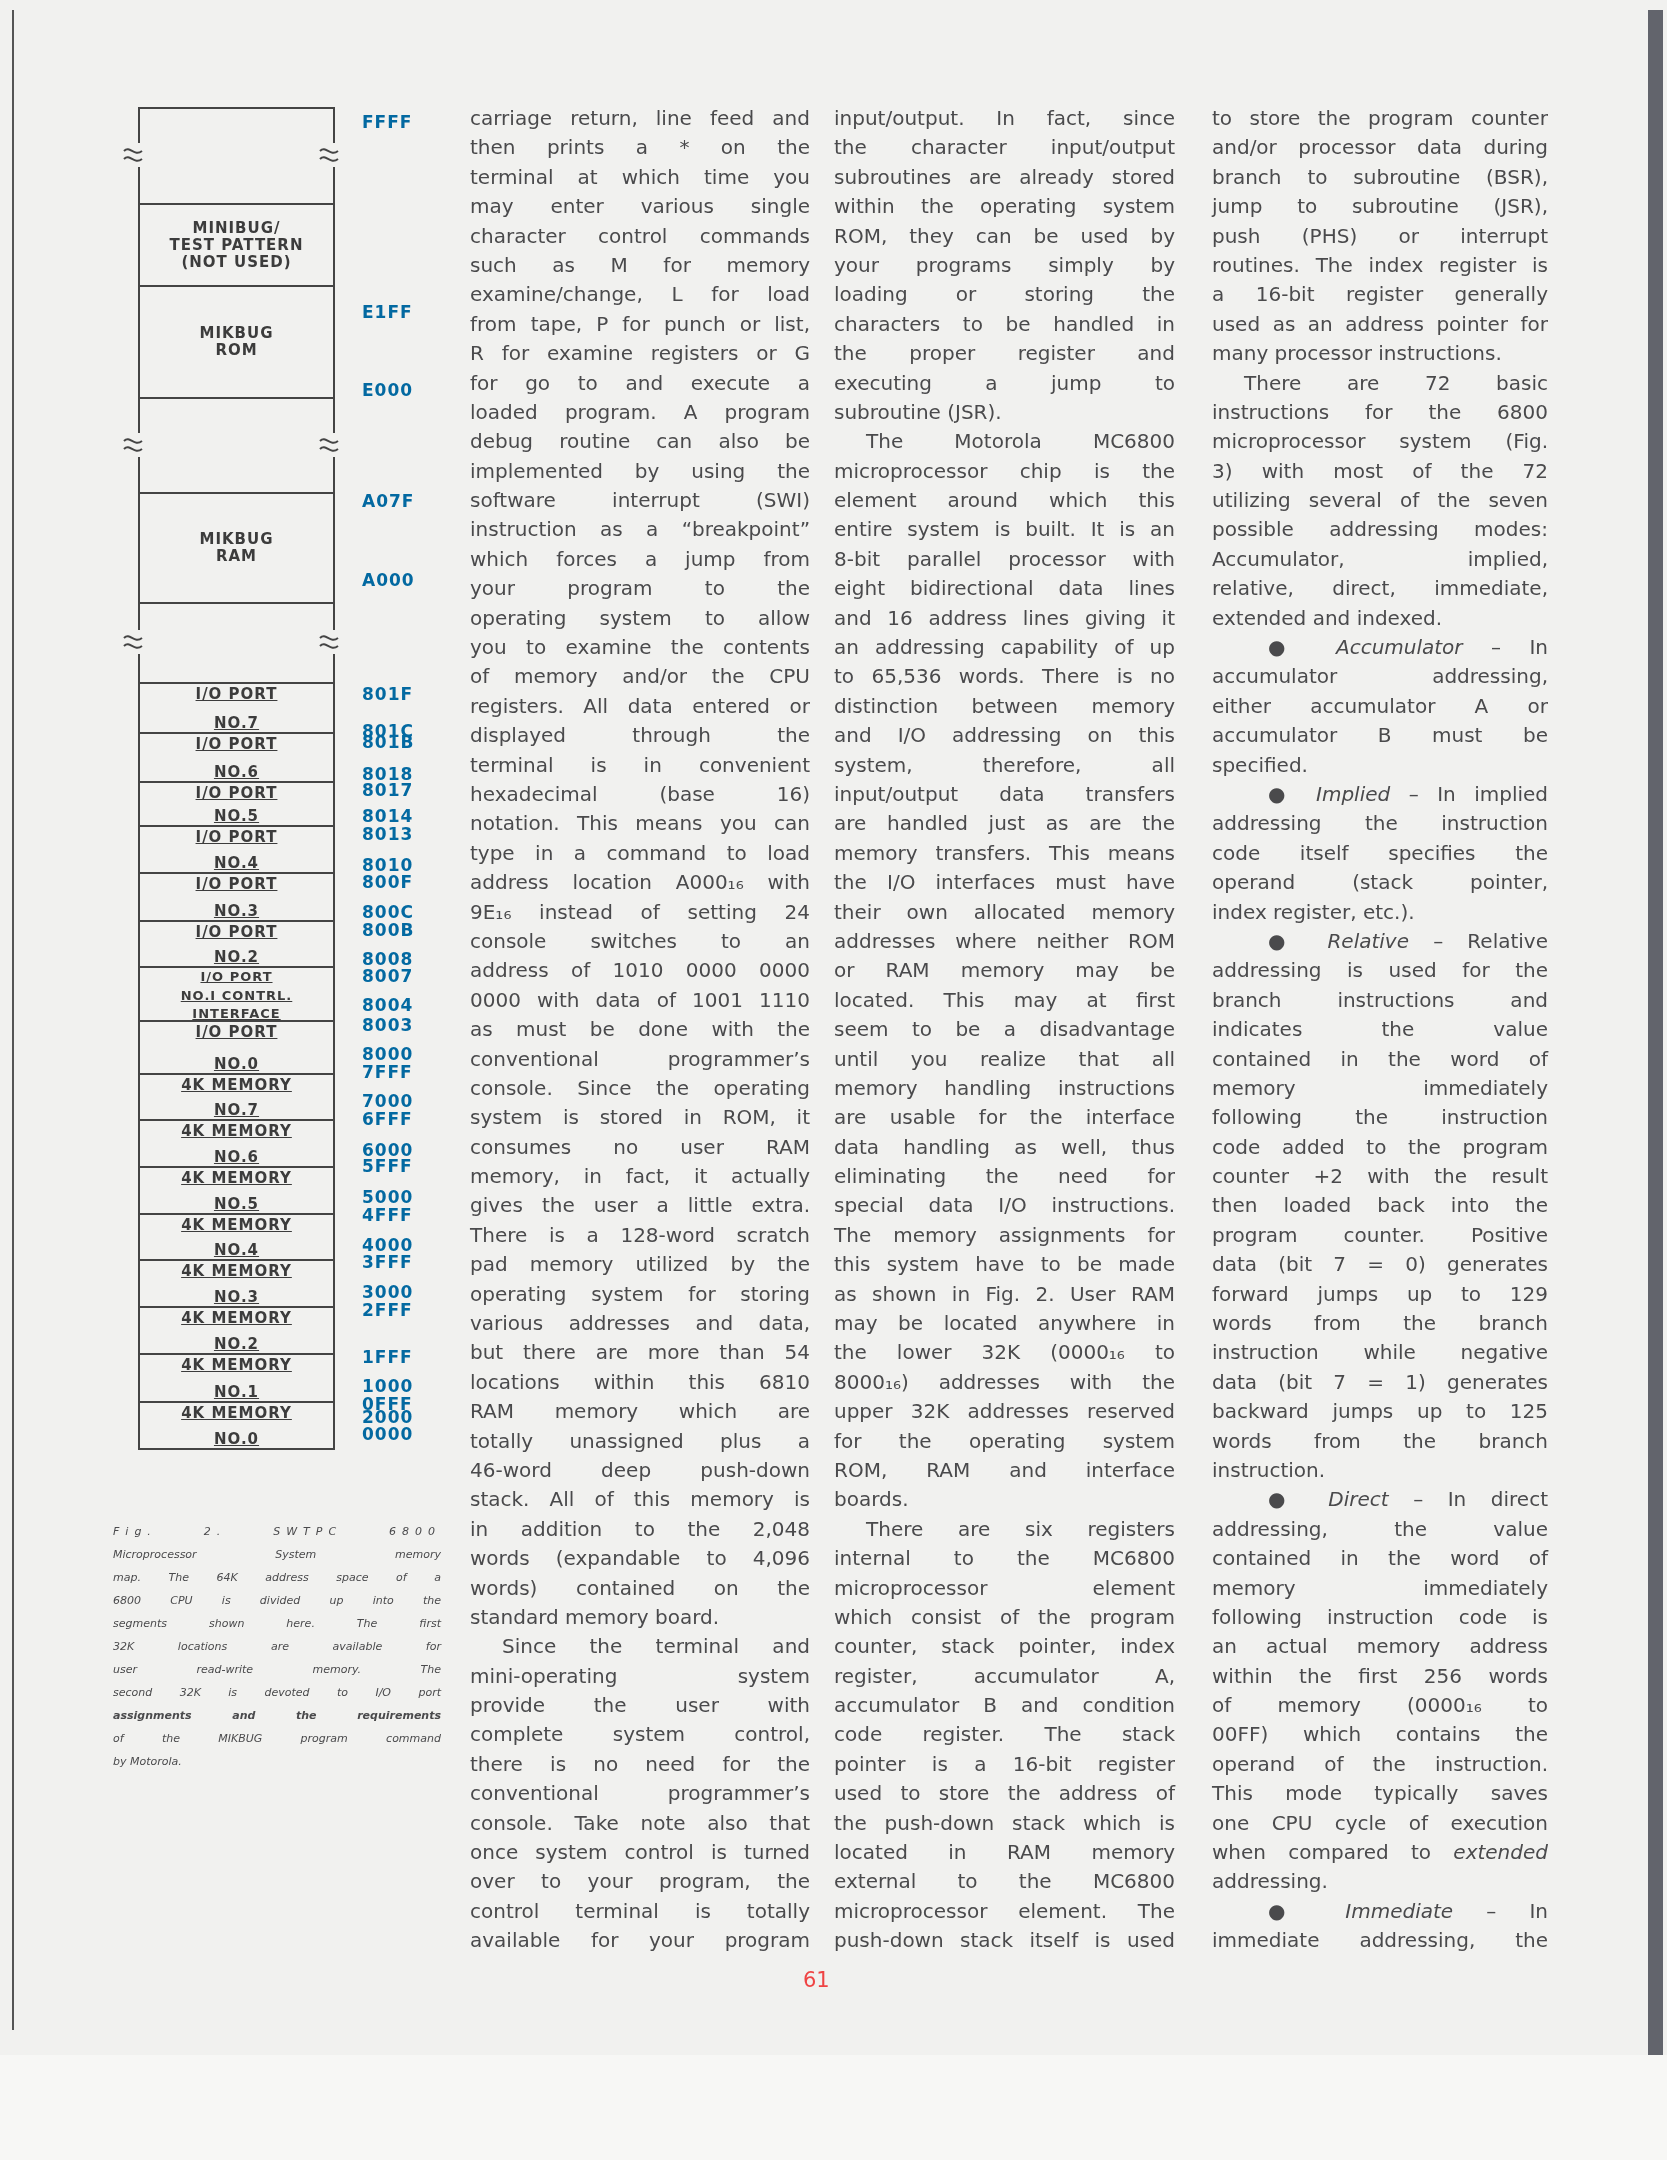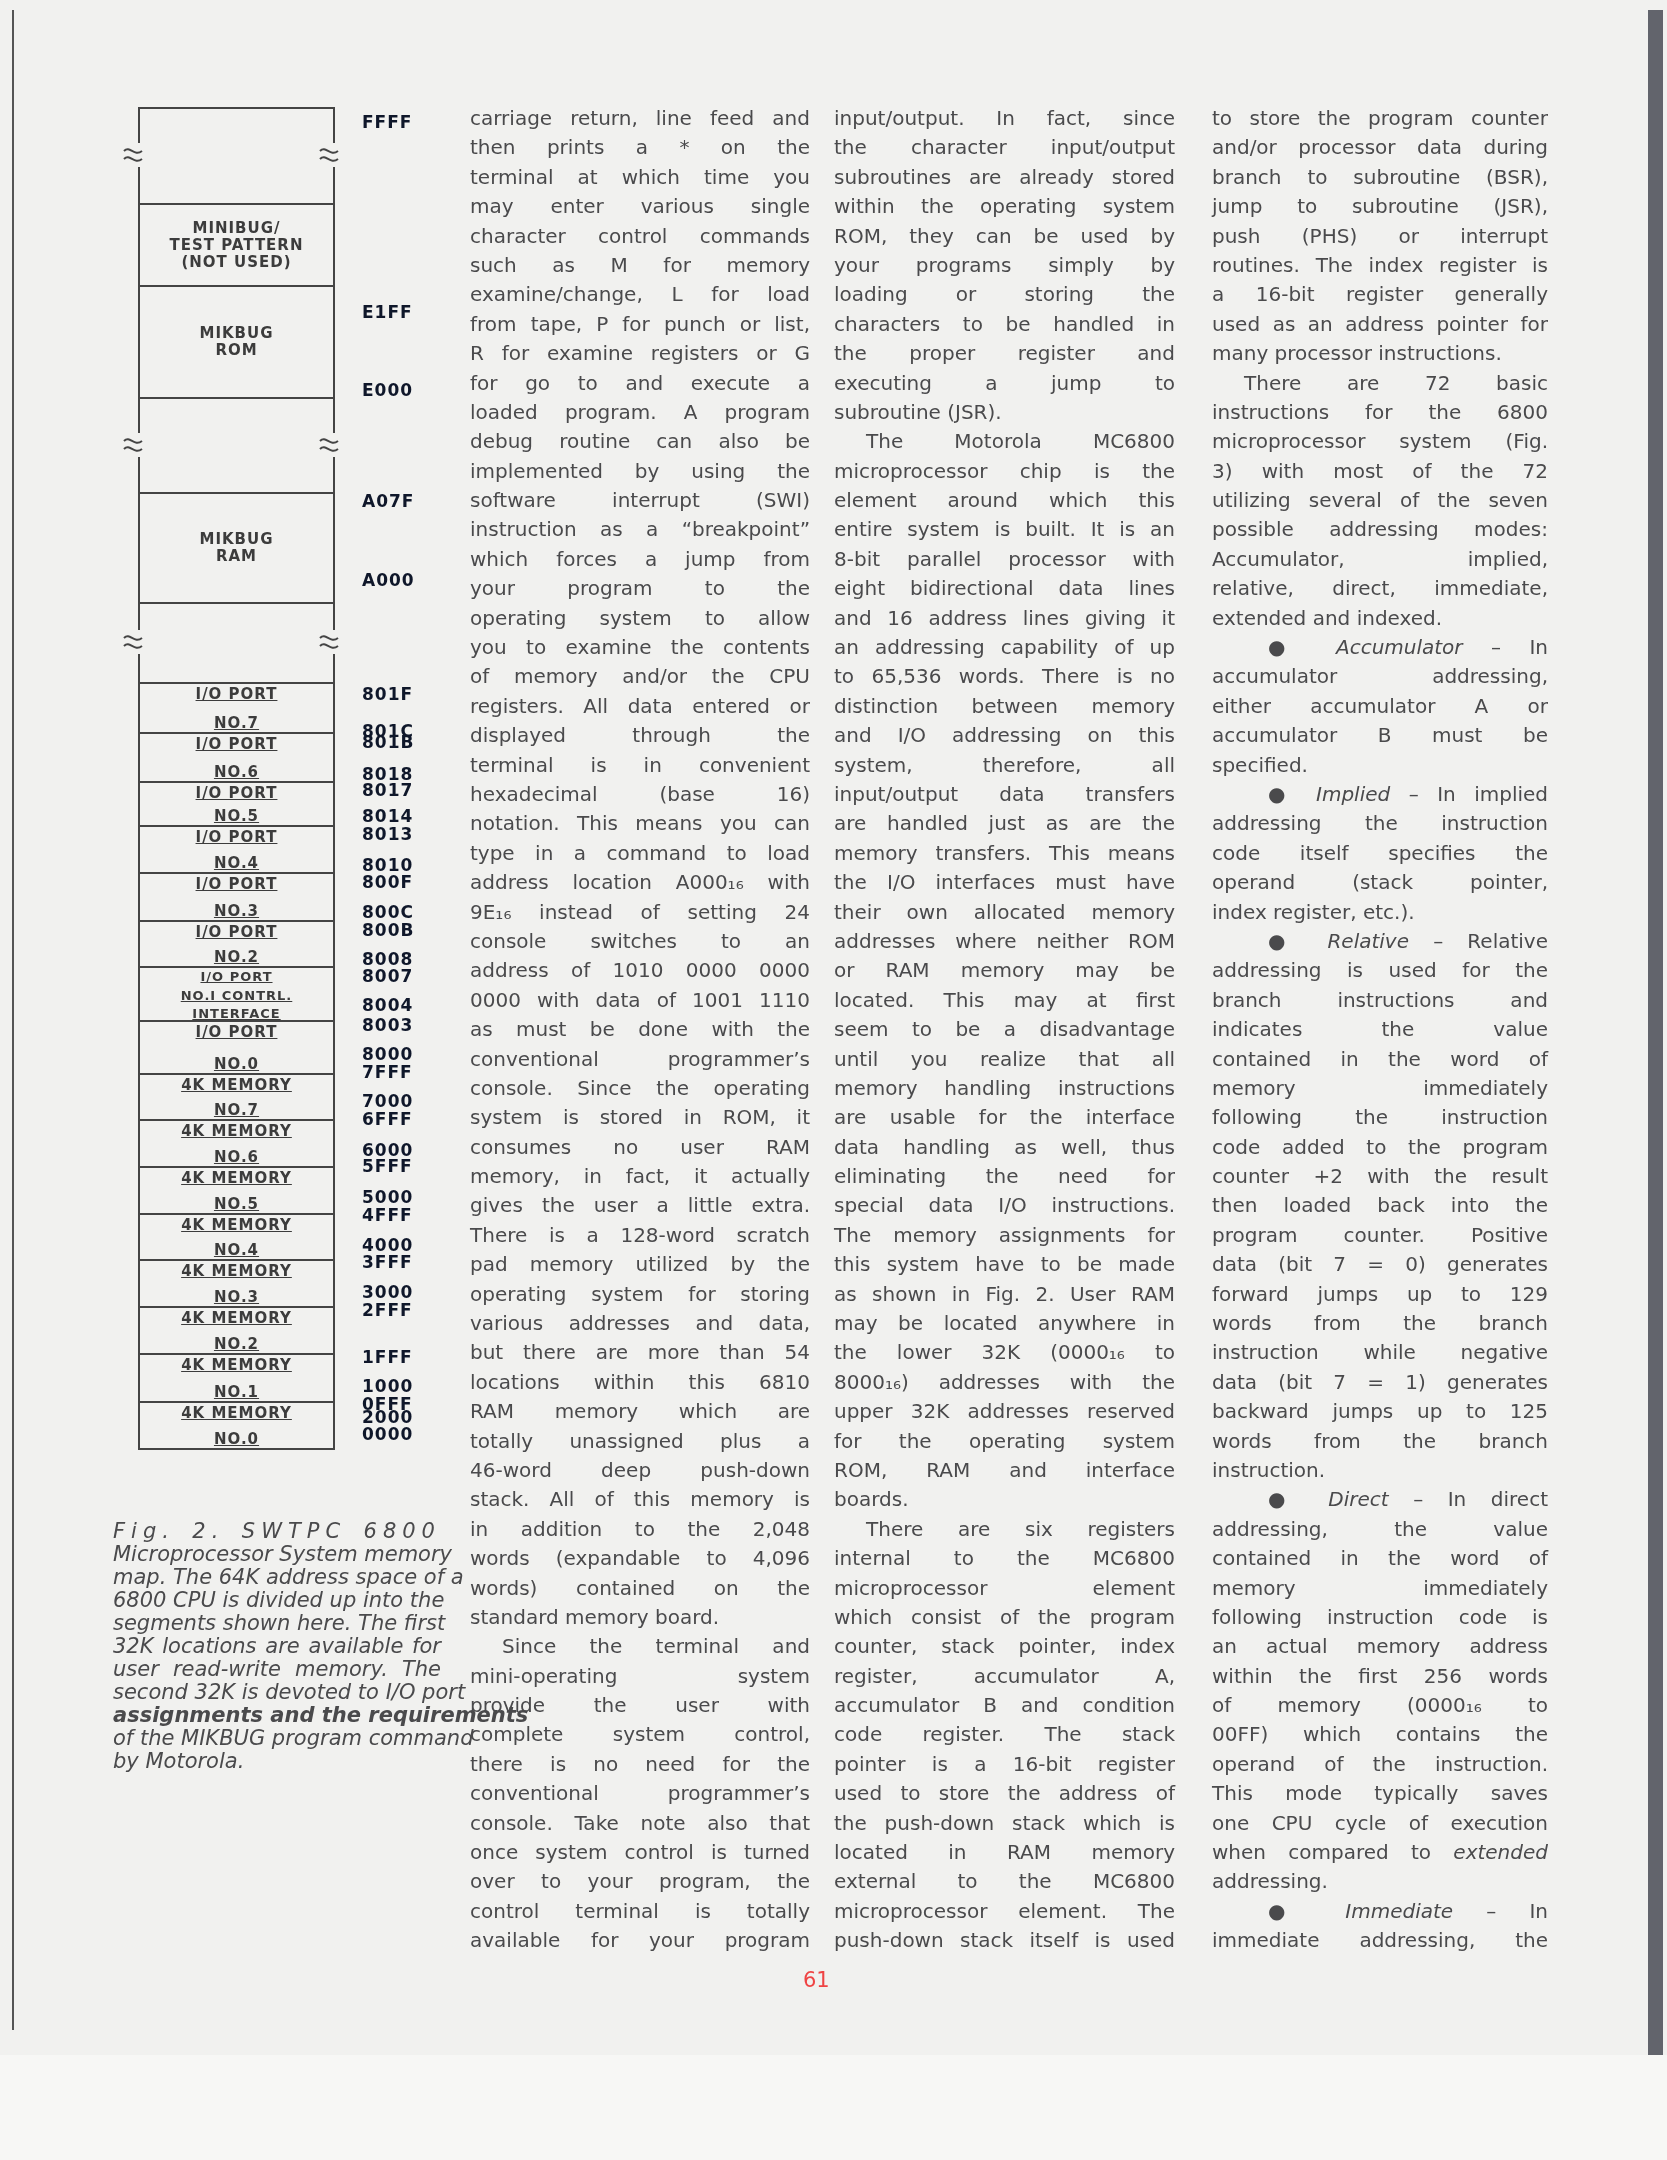--- a/index.html
+++ b/index.html
@@ -10,23 +10,23 @@
   .right-bar{position:absolute;left:1648px;top:10px;width:15px;height:2045px;background:#62646c;}
   
   .map{position:absolute;left:0;top:0;}
   .seg{position:absolute;left:138px;width:197px;border:2px solid #444;box-sizing:border-box;
        display:flex;flex-direction:column;align-items:center;justify-content:center;
        font-size:15px;letter-spacing:1px;color:#3c3c3c;text-align:center;line-height:17px;font-weight:bold;}
   .seg.dash-bottom{border-bottom:2px dashed #444;}
   .seg .l1,.seg .l2,.seg .l3{display:block;white-space:nowrap;}
   .seg.io{justify-content:space-between;padding:2px 0 0 0;text-decoration:underline;}
   .seg.small{font-size:13px;line-height:13px;}
-  .addr{position:absolute;left:362px;font-size:17px;letter-spacing:1px;color:#0f172a;font-weight:bold;}
+  .addr{position:absolute;left:362px;font-size:17px;letter-spacing:1px;color:#0369a1;font-weight:bold;}
   .caption{position:absolute;left:113px;top:1520px;width:328px;font-family:"DejaVu Sans",sans-serif;
-           font-style:italic;font-size:21px;line-height:23px;text-align:justify;color:#4a4a4c;}
+           font-style:italic;font-size:11px;line-height:23px;text-align:justify;color:#4a4a4c;}
   .col{position:absolute;top:104px;font-family:"DejaVu Sans","Liberation Sans",sans-serif;font-size:20px;
        line-height:29.4px;text-align:justify;color:#4a4a4c;}
   .col .line{display:block;text-align:justify;text-align-last:justify;white-space:nowrap;height:29.4px;overflow:visible;}
   .col .line.last{text-align-last:left;}
   .col .line.ind{padding-left:32px;}
   .col .line.ind2{padding-left:56px;}
   .col i{font-style:italic;}
   .pagenum{position:absolute;left:803px;top:1968px;font-size:21px;color:#ef4444;}
 </style>
 </head>

